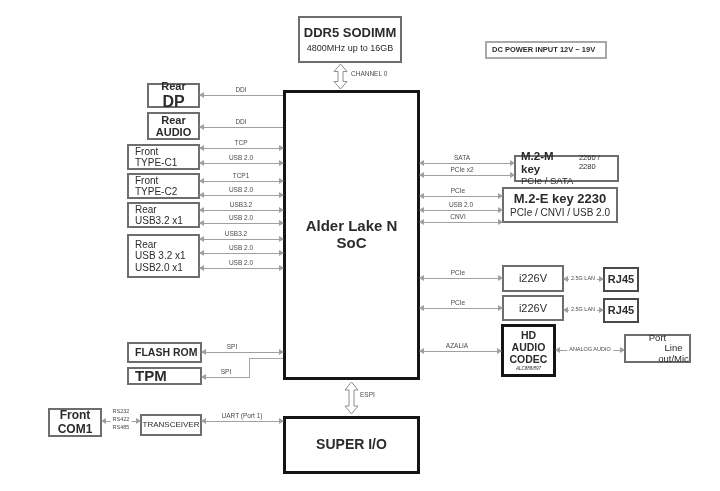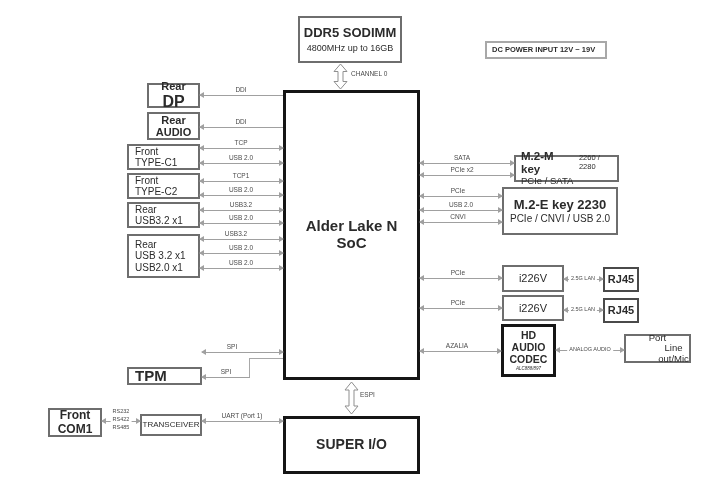--- a/index.html
+++ b/index.html
@@ -74,41 +74,44 @@
     <div style="font-size:10px;">Rear</div>
     <div style="font-size:10px;">USB3.2 x1</div>
   </div>
 
   <div class="box leftpad" style="left:127px;top:234px;width:73px;height:44px;">
     <div style="font-size:10px;">Rear</div>
     <div style="font-size:10px;">USB 3.2 x1</div>
     <div style="font-size:10px;">USB2.0 x1</div>
   </div>
 
+  <div class="box leftpad" style="left:127px;top:342px;width:75px;height:21px;">
+    <div class="sb" style="font-size:10.5px;">FLASH ROM</div>
+  </div>
   <div class="box leftpad" style="left:127px;top:367px;width:75px;height:18px;">
     <div class="sb" style="font-size:15px;">TPM</div>
   </div>
 
   <div class="box center" style="left:48px;top:408px;width:54px;height:29px;">
     <div class="b" style="font-size:12px;">Front</div>
     <div class="b" style="font-size:12px;">COM1</div>
   </div>
   <div class="box center" style="left:140px;top:414px;width:62px;height:22px;">
     <div style="font-size:8px;">TRANSCEIVER</div>
   </div>
 
   <div class="box" style="left:514px;top:155px;width:105px;height:27px;padding-left:5px;">
     <div style="display:flex;align-items:baseline;gap:5px;">
       <span class="b" style="font-size:11.5px;">M.2-M key</span>
       <span style="font-size:7.5px;">2260 / 2280</span>
     </div>
     <div style="font-size:9.5px;">PCIe / SATA</div>
   </div>
 
-  <div class="box center" style="left:502px;top:187px;width:116px;height:48px;">
+  <div class="box center" style="left:502px;top:187px;width:116px;height:36px;">
     <div class="b" style="font-size:13px;">M.2-E key 2230</div>
     <div style="font-size:10px;">PCIe / CNVI / USB 2.0</div>
   </div>
 
   <div class="box center" style="left:502px;top:265px;width:62px;height:27px;">
     <div style="font-size:11px;">i226V</div>
   </div>
   <div class="box center" style="left:502px;top:295px;width:62px;height:26px;">
     <div style="font-size:11px;">i226V</div>
   </div>

